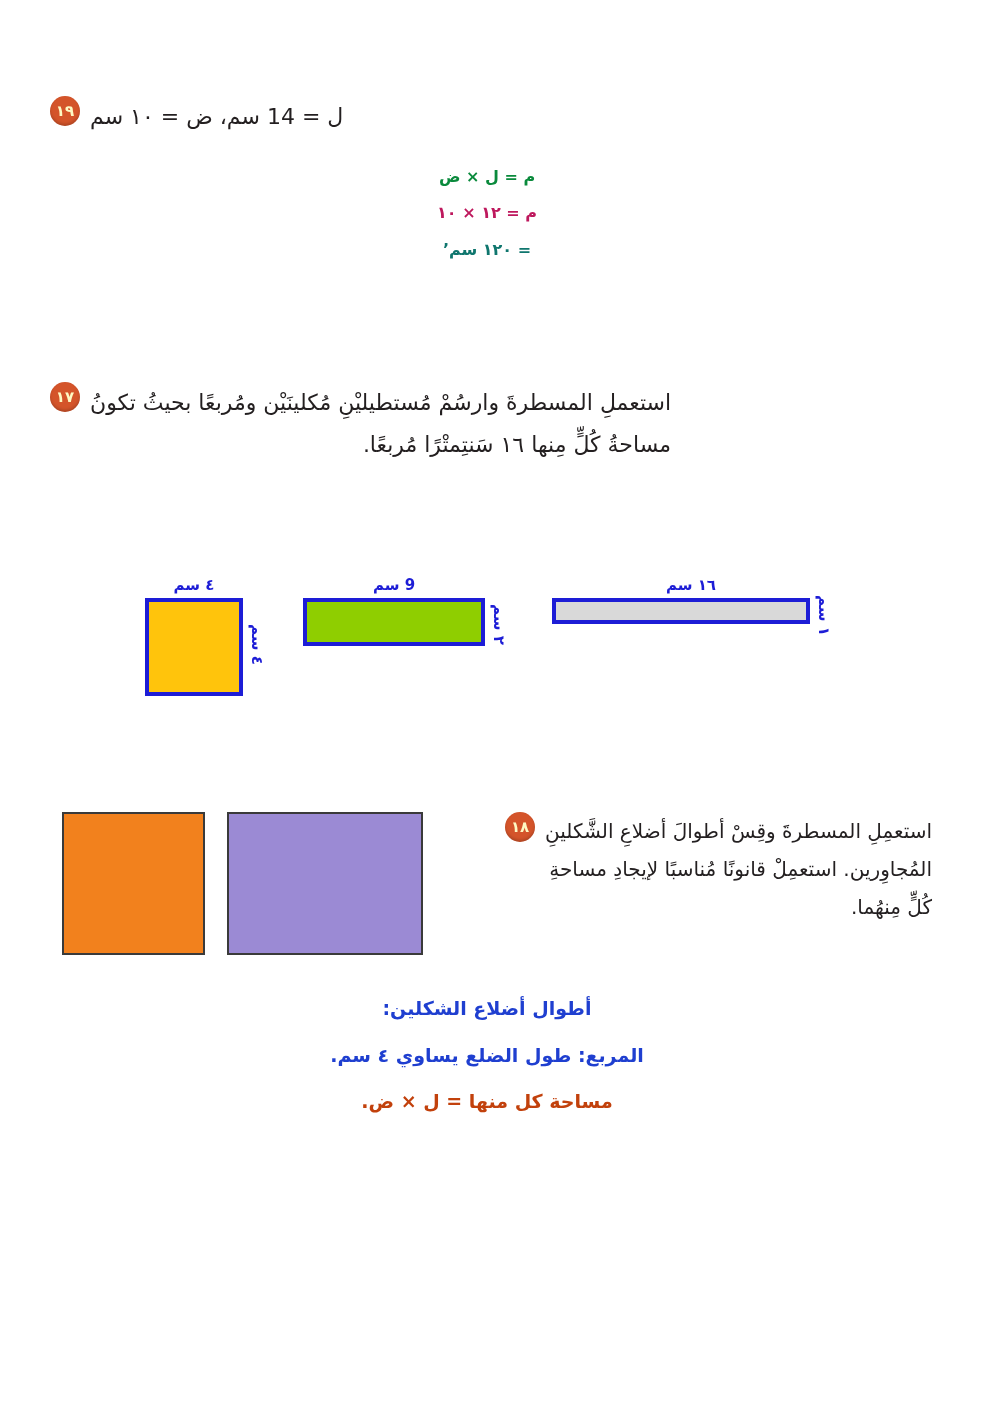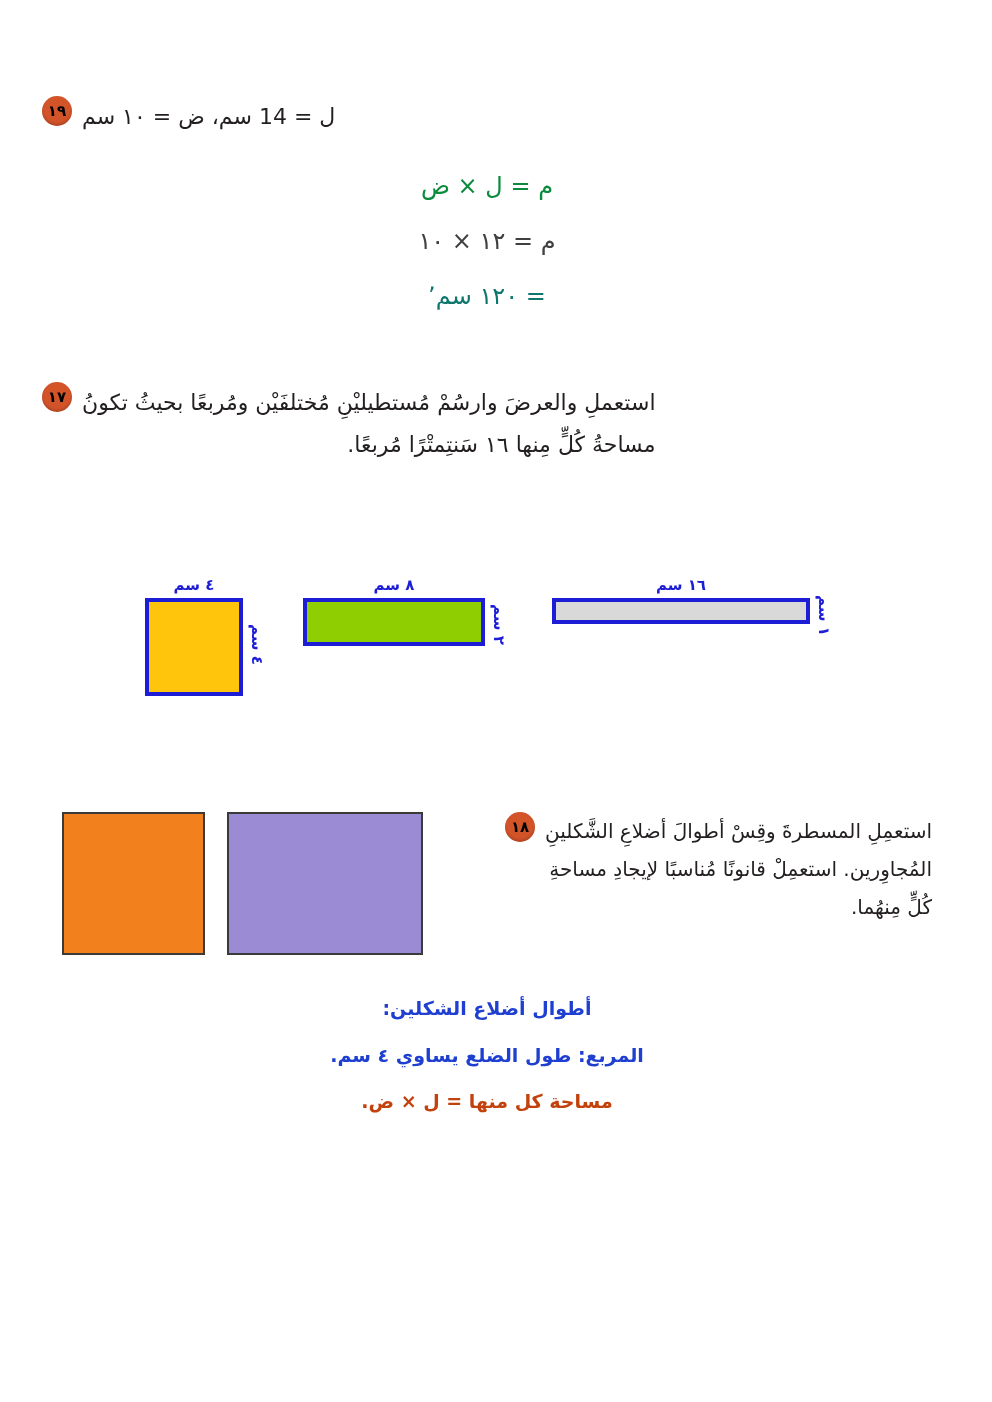--- a/index.html
+++ b/index.html
@@ -20,28 +20,29 @@
     inset: 0;
     background: #ffffff;
   }
 
   
   .qnum {
     width: 30px;
     height: 30px;
     border-radius: 50%;
     background: #d4542a;
-    color: #000000;
+    color: #fef9c3;
     font-size: 15px;
     font-weight: bold;
     display: flex;
     align-items: center;
     justify-content: center;
     flex: 0 0 auto;
     box-shadow: inset 0 -2px 3px rgba(0,0,0,0.18);
+    margin-left: 8px;
   }
 
   .row {
     display: flex;
     align-items: flex-start;
     gap: 10px;
   }
 
   .q-text {
     font-size: 21px;
@@ -58,27 +59,27 @@
     width: 890px;
   }
   #ex19 .q-text { font-size: 22px; padding-top: 2px; }
 
   .steps {
     margin-top: 22px;
     padding-right: 0;
     text-align: center;
   }
   .step {
-    font-size: 24px;
-    font-weight: normal;
+    font-size: 16px;
+    font-weight: bold;
     line-height: 2.3;
     letter-spacing: 0.5px;
   }
   .step.green { color: #0a8a3c; }
-  .step.blue  { color: #404040; }
+  .step.blue  { color: #be185d; }
   .step.pink  { color: #0f766e; }
 
   
   #ex17 {
     position: absolute;
     top: 382px;
     right: 60px;
     width: 890px;
   }
   #ex17 .q-text {
@@ -123,21 +124,21 @@
 
   
   #fig-rect8 { left: 288px; top: 33px; }
   #fig-rect8 .shape { width: 182px; height: 48px; background: #8fce00; }
   #fig-rect8 .lbl.top { top: -22px; }
   #fig-rect8 .lbl.side { top: 6px; left: 187px; }
 
   
   #fig-rect16 { left: 537px; top: 33px; }
   #fig-rect16 .shape { width: 258px; height: 26px; background: #d9d9d9; }
-  #fig-rect16 .lbl.top { top: -22px; }
+  #fig-rect16 .lbl.top { top: -22px; margin-left: 10px; }
   #fig-rect16 .lbl.side { top: -3px; left: 263px; }
 
   
   #ex18 {
     position: absolute;
     top: 812px;
     right: 60px;
     width: 480px;
   }
   #ex18 .q-text {
@@ -199,37 +200,37 @@
       <div class="step green">م  = ل × ض</div>
       <div class="step blue">م  = ١٢ × ١٠</div>
       <div class="step pink">= ١٢٠ سم٬</div>
     </div>
   </section>
 
   <section id="ex17">
     <div class="row">
       <div style="flex:1"></div>
       <div>
-        <div class="q-text">استعملِ والعرضَ وارسُمْ مُستطيليْنِ مُختلفَيْن ومُربعًا بحيثُ تكونُ</div>
+        <div class="q-text">استعملِ المسطرةَ وارسُمْ مُستطيليْنِ مُكلينَيْن ومُربعًا بحيثُ تكونُ</div>
         <div class="q-text">مساحةُ كُلٍّ مِنها ١٦ سَنتِمتْرًا مُربعًا.</div>
       </div>
       <div class="qnum">١٧</div>
     </div>
   </section>
 
   <div id="figures">
 
     <div class="fig" id="fig-square">
       <div class="lbl top">٤ سم</div>
       <div class="shape"></div>
       <div class="lbl side">٤ سم</div>
     </div>
 
     <div class="fig" id="fig-rect8">
-      <div class="lbl top">٨ سم</div>
+      <div class="lbl top">9 سم</div>
       <div class="shape"></div>
       <div class="lbl side">٢ سم</div>
     </div>
 
     <div class="fig" id="fig-rect16">
       <div class="lbl top">١٦ سم</div>
       <div class="shape"></div>
       <div class="lbl side">١ سم</div>
     </div>
 

